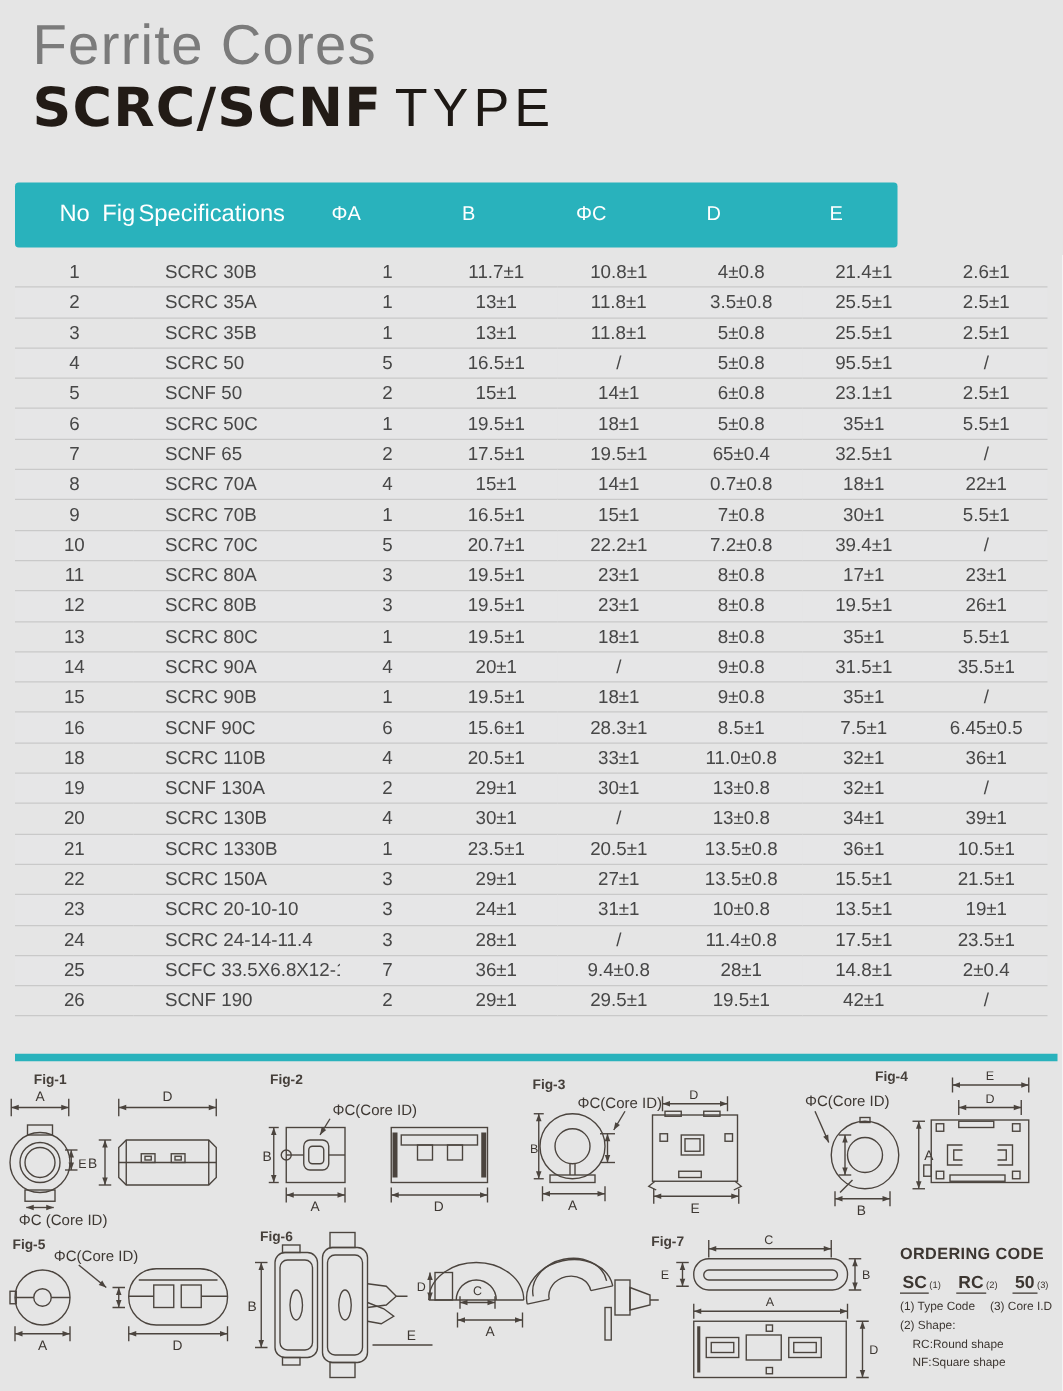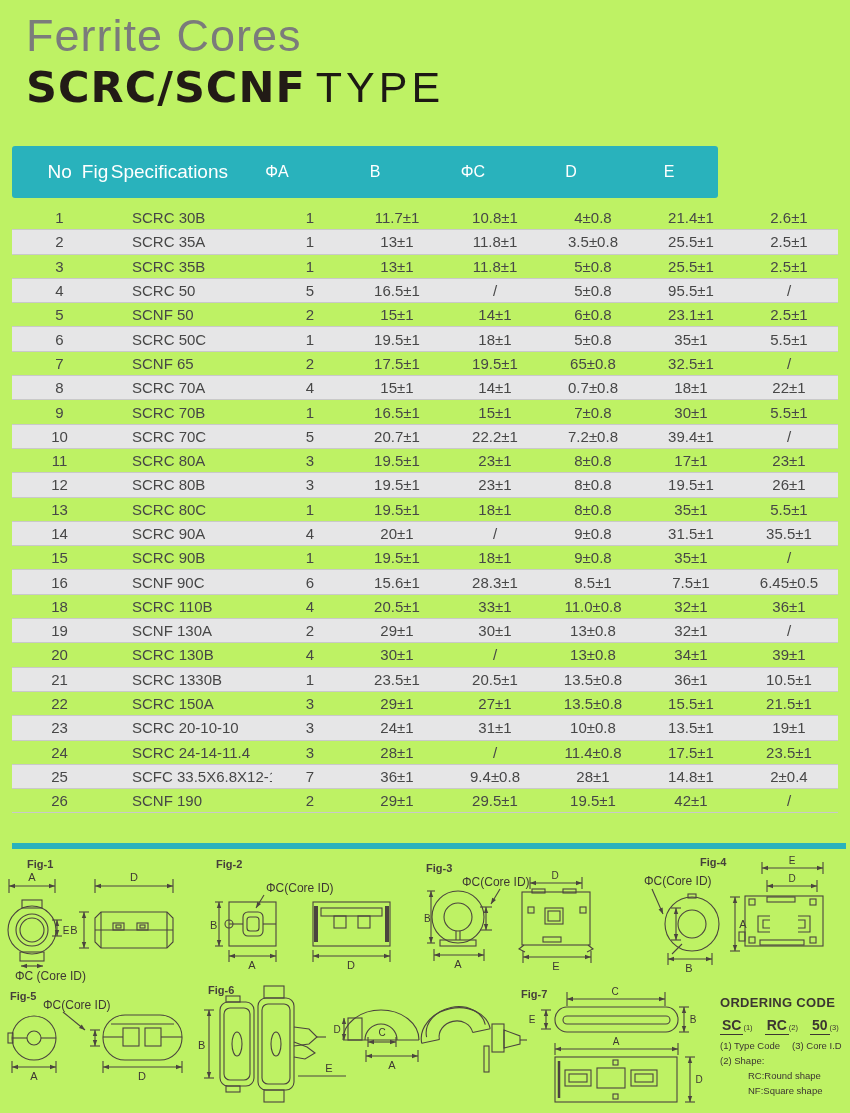--- a/index.html
+++ b/index.html
@@ -1,16 +1,16 @@
 <!DOCTYPE html>
 <html><head>
 <meta charset="utf-8">
 <style>
   html,body{margin:0;padding:0;background:#fff;}
-  .page{position:relative;width:850px;height:1113px;background:#bef264;overflow:hidden;
+  .page{position:relative;width:850px;height:1113px;background:#e5e5e5;overflow:hidden;
         font-family:"Liberation Sans",sans-serif;}
   
   .title1{position:absolute;left:26px;top:10px;font-size:45px;color:#7b7b7b;letter-spacing:1px;}
   .title2{position:absolute;left:26px;top:62px;color:#221b16;white-space:nowrap;}
   .heavy{font-family:"DejaVu Sans",sans-serif;font-weight:bold;font-size:43px;letter-spacing:1px;}
   .typeword{font-family:"Liberation Sans",sans-serif;font-size:43px;margin-left:10px;letter-spacing:4px;color:#1d1814;}
   
   .thead{position:absolute;left:12px;top:146px;width:678px;height:52px;background:#29b2bc;
          border-radius:3px;display:flex;color:#fff;padding-left:28px;}
   .th{display:flex;align-items:center;justify-content:center;font-size:19px;}
@@ -42,21 +42,21 @@
   .fig-svg text.sm{font-size:10px;}
   .fig-svg text.st{text-anchor:start;}
   
   .ordering{position:absolute;left:720px;top:995px;width:130px;color:#3c3631;}
   .ord-title{font-size:13px;font-weight:bold;letter-spacing:0.3px;}
   .ord-codes{display:flex;gap:12px;margin:7px 0 5px;}
   .code{display:flex;flex-direction:row;align-items:center;}
   .code-txt{font-size:14px;font-weight:bold;border-bottom:1.5px solid #3c3631;padding:0 2px 1px;}
   .code-num{font-size:7.5px;margin-top:2px;}
   .ord-line{font-size:9.5px;margin-top:4px;display:flex;gap:12px;white-space:nowrap;}
-  .indent{margin-left:28px;}
+  .indent{margin-left:10px;}
 </style>
 </head>
 <body>
 
 <div class="page">
 
   <div class="title1">Ferrite Cores</div>
   <div class="title2">
     <span class="heavy">SCRC/SCNF</span><span class="typeword">TYPE</span>
   </div>
@@ -147,21 +147,21 @@
           <td class="c5">5±0.8</td>
           <td class="c6">35±1</td>
           <td class="c7">5.5±1</td>
         </tr>
         <tr>
           <td class="c0">7</td>
           <td class="c1">SCNF 65</td>
           <td class="c2">2</td>
           <td class="c3">17.5±1</td>
           <td class="c4">19.5±1</td>
-          <td class="c5">65±0.8</td>
+          <td class="c5">65±0.4</td>
           <td class="c6">32.5±1</td>
           <td class="c7">/</td>
         </tr>
         <tr>
           <td class="c0">8</td>
           <td class="c1">SCRC 70A</td>
           <td class="c2">4</td>
           <td class="c3">15±1</td>
           <td class="c4">14±1</td>
           <td class="c5">0.7±0.8</td>

